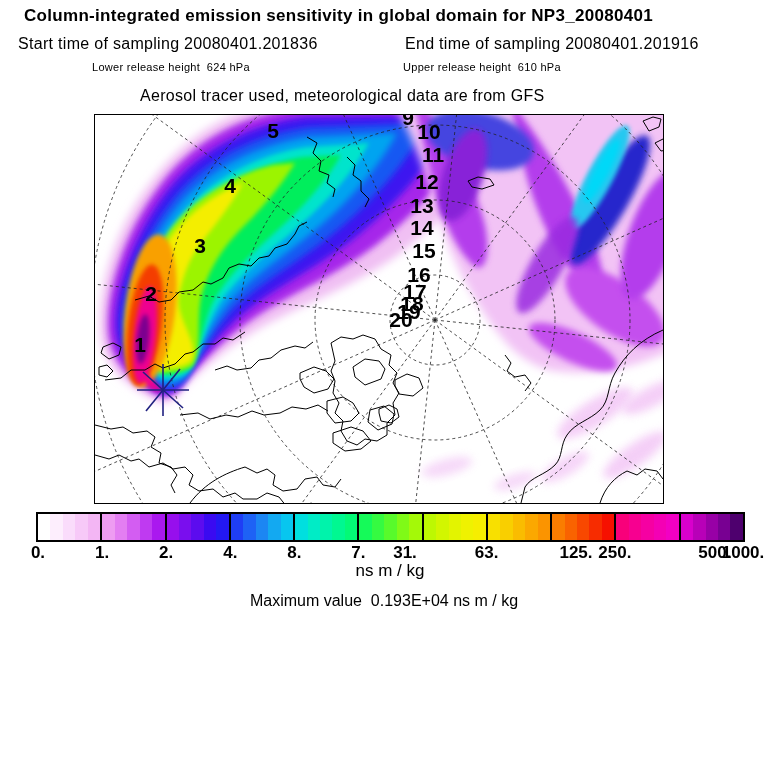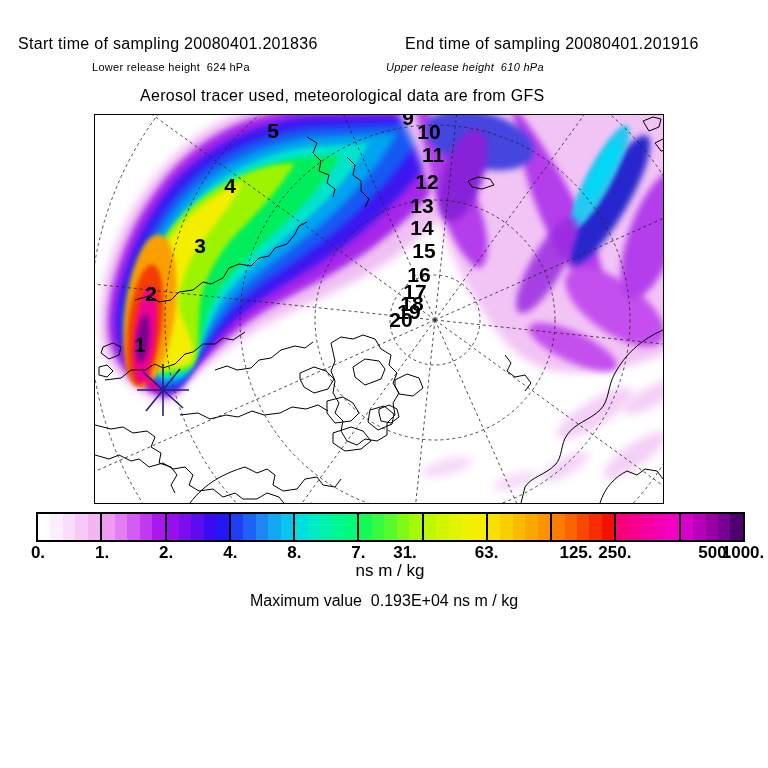--- a/index.html
+++ b/index.html
@@ -4,21 +4,21 @@
 <style>
   html,body{margin:0;padding:0;background:#fff;}
   #page{position:relative;width:768px;height:768px;background:#ffffff;
         font-family:"Liberation Sans",sans-serif;color:#000;overflow:hidden;}
   .hdr{position:absolute;white-space:pre;letter-spacing:0.3px;}
   #title{left:24px;top:6px;font-size:17px;font-weight:bold;}
   .l2{top:35px;font-size:16px;}
   .l3{top:61px;font-size:11px;}
   .l4{top:87px;font-size:16px;}
   #start-time{left:18px;} #end-time{left:398px;margin-left:7px;}
-  #lower-release{left:92px;} #upper-release{left:386px;font-style:italic;}
+  #lower-release{left:92px;} #upper-release{left:403px;}
   #tracer-note{left:140px;}
   #map-frame{position:absolute;left:94px;top:114px;width:570px;height:390px;
              border:1px solid #000;box-sizing:border-box;background:#fff;}
   #map-frame svg{display:block;}
   #colorbar{position:absolute;left:36px;top:512px;width:709px;height:30px;
             border:2px solid #000;box-sizing:border-box;display:flex;}
   .cb-seg{flex:1 1 0;display:flex;border-left:2px solid #000;}
   .cb-seg:first-child{border-left:none;}
   .cb-cell{flex:1 1 0;}
   #cb-ticks{position:absolute;left:38px;top:543px;width:705px;height:22px;}
@@ -28,20 +28,21 @@
             font-size:17px;white-space:pre;}
   #max-value{position:absolute;left:384px;top:592px;transform:translateX(-50%);
              font-size:16px;white-space:pre;}
   .traj-num{font:bold 21px "Liberation Sans",sans-serif;fill:#000;}
 </style>
 </head>
 <body>
 
 <div id="page">
 
+  <div id="title" class="hdr">Column-integrated emission sensitivity in global domain for NP3_20080401</div>
   <div id="start-time" class="hdr l2">Start time of sampling 20080401.201836</div>
   <div id="end-time" class="hdr l2">End time of sampling 20080401.201916</div>
   <div id="lower-release" class="hdr l3">Lower release height  624 hPa</div>
   <div id="upper-release" class="hdr l3">Upper release height  610 hPa</div>
   <div id="tracer-note" class="hdr l4">Aerosol tracer used, meteorological data are from GFS</div>
 
   <div id="map-frame">
     <svg width="568" height="388" viewBox="0 0 568 388" xmlns="http://www.w3.org/2000/svg">
       <defs>
         <filter id="b4" x="-40%" y="-40%" width="180%" height="180%">

